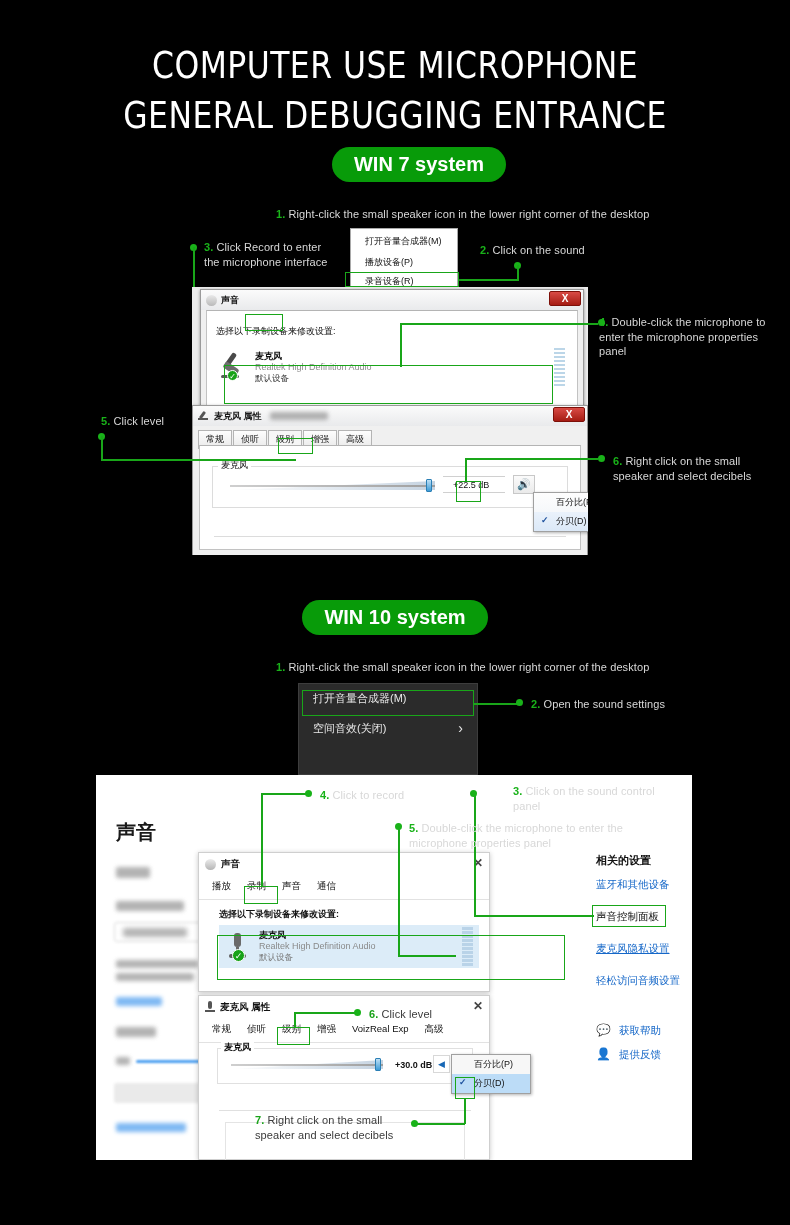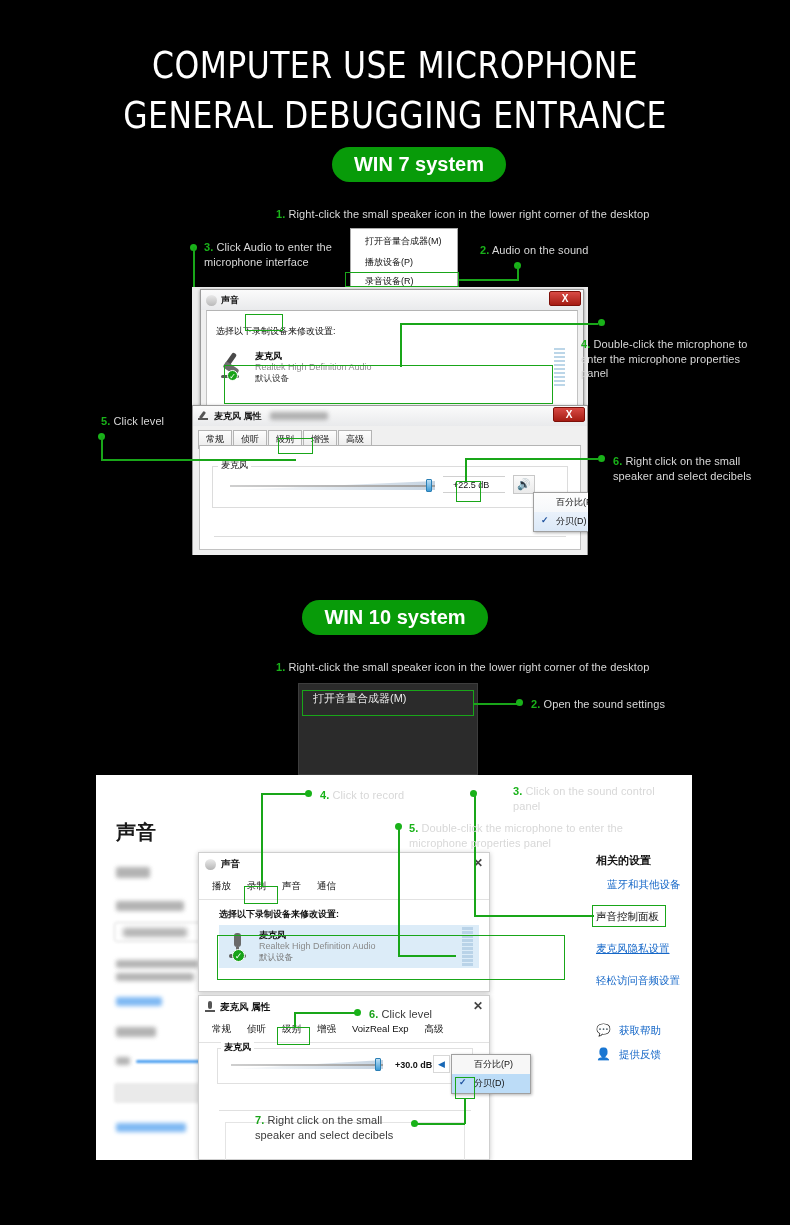--- a/index.html
+++ b/index.html
@@ -163,29 +163,29 @@
   <span class="pill">WIN 7 system</span>
 </div>
 
 <div class="abs ann" style="left:276px;top:207px;width:500px;">
   <span class="num">1.</span>
   <span>Right-click the small speaker icon in the lower right corner of the desktop</span>
 </div>
 
 <div class="abs ann" style="left:204px;top:240px;width:135px;">
   <span class="num">3.</span>
-  <span>Click Audio to enter the microphone interface</span>
+  <span>Click Record to enter the microphone interface</span>
 </div>
 <div class="gdot" style="left:190px;top:244px;"></div>
 <div class="gl gv" style="left:193px;top:247px;height:77px;"></div>
 <div class="gl gh" style="left:193px;top:323px;width:55px;"></div>
 
 <div class="abs ann" style="left:480px;top:243px;width:150px;">
   <span class="num">2.</span>
-  <span>Audio on the sound</span>
+  <span>Click on the sound</span>
 </div>
 <div class="gdot" style="left:514px;top:262px;"></div>
 <div class="gl gv" style="left:517px;top:265px;height:15px;"></div>
 <div class="gl gh" style="left:459px;top:279px;width:60px;"></div>
 
 <div class="ctxmenu" style="left:350px;top:228px;width:108px;padding:3px 0;">
   <div>打开音量合成器(M)</div>
   <div style="padding-top:5px;">播放设备(P)</div>
   <div>录音设备(R)</div>
   <div>声音(S)</div>
@@ -283,21 +283,21 @@
 </div>
 
 <div class="gbox" style="left:245px;top:314px;width:38px;height:17px;"></div>
 <div class="gbox" style="left:224px;top:365px;width:329px;height:39px;"></div>
 <div class="gbox" style="left:278px;top:438px;width:35px;height:16px;"></div>
 <div class="gbox" style="left:456px;top:481px;width:25px;height:21px;"></div>
 
 <div class="gl gh" style="left:400px;top:323px;width:198px;"></div>
 <div class="gl gv" style="left:400px;top:323px;height:44px;"></div>
 <div class="gdot" style="left:598px;top:319px;"></div>
-<div class="abs ann" style="left:581px;top:315px;width:168px;margin-top:22px;">
+<div class="abs ann" style="left:599px;top:315px;width:168px;">
   <span class="num">4.</span>
   <span>Double-click the microphone to enter the microphone properties panel</span>
 </div>
 
 <div class="abs ann" style="left:101px;top:414px;width:130px;">
   <span class="num">5.</span>
   <span>Click level</span>
 </div>
 <div class="gdot" style="left:98px;top:433px;"></div>
 <div class="gl gv" style="left:101px;top:436px;height:24px;"></div>
@@ -317,20 +317,24 @@
 
 <div class="abs ann" style="left:276px;top:660px;width:500px;">
   <span class="num">1.</span>
   <span>Right-click the small speaker icon in the lower right corner of the desktop</span>
 </div>
 
 <div class="w10ctx" style="left:298px;top:683px;width:180px;height:92px;">
   <div>
     <span>打开音量合成器(M)</span>
     <span></span>
+  </div>
+  <div>
+    <span>空间音效(关闭)</span>
+    <span style="font-size:14px;">›</span>
   </div>
 </div>
 <div class="gbox" style="left:302px;top:690px;width:172px;height:26px;"></div>
 
 <div class="gl gh" style="left:474px;top:703px;width:44px;"></div>
 <div class="gdot" style="left:516px;top:699px;"></div>
 <div class="abs ann" style="left:531px;top:697px;width:190px;">
   <span class="num">2.</span>
   <span>Open the sound settings</span>
 </div>
@@ -347,21 +351,21 @@
   <div class="blurtext" style="position:absolute;left:20px;top:198px;width:78px;height:8px;"></div>
   <div class="blurblue" style="position:absolute;left:20px;top:222px;width:46px;height:9px;"></div>
   <div class="blurtext" style="position:absolute;left:20px;top:252px;width:40px;height:10px;"></div>
   <div class="blurtext" style="position:absolute;left:20px;top:282px;width:14px;height:8px;"></div>
   <div style="position:absolute;left:40px;top:285px;width:72px;height:3px;background:#4a9ef0;border-radius:2px;filter:blur(1px);"></div>
   <div style="position:absolute;left:18px;top:308px;width:88px;height:20px;background:#eaeaea;border-radius:3px;filter:blur(1.6px);"></div>
   <div class="blurblue" style="position:absolute;left:20px;top:348px;width:70px;height:9px;"></div>
 
   <div style="position:absolute;left:488px;top:0;width:108px;height:385px;background:#fff;">
     <div class="w10-sec" style="position:absolute;left:12px;top:78px;">相关的设置</div>
-    <div class="w10-link" style="position:absolute;left:12px;top:102px;margin-left:11px;">蓝牙和其他设备</div>
+    <div class="w10-link" style="position:absolute;left:12px;top:102px;">蓝牙和其他设备</div>
     <div class="w10-link" style="position:absolute;left:12px;top:134px;color:#111;">声音控制面板</div>
     <div class="w10-link" style="position:absolute;left:12px;top:166px;text-decoration:underline;">麦克风隐私设置</div>
     <div class="w10-link" style="position:absolute;left:12px;top:198px;">轻松访问音频设置</div>
 
     <div style="position:absolute;left:12px;top:248px;display:flex;align-items:center;gap:8px;">
       <span style="font-size:12px;color:#333;">💬</span>
       <span class="w10-link">获取帮助</span>
     </div>
     <div style="position:absolute;left:12px;top:272px;display:flex;align-items:center;gap:8px;">
       <span style="font-size:12px;color:#333;">👤</span>

